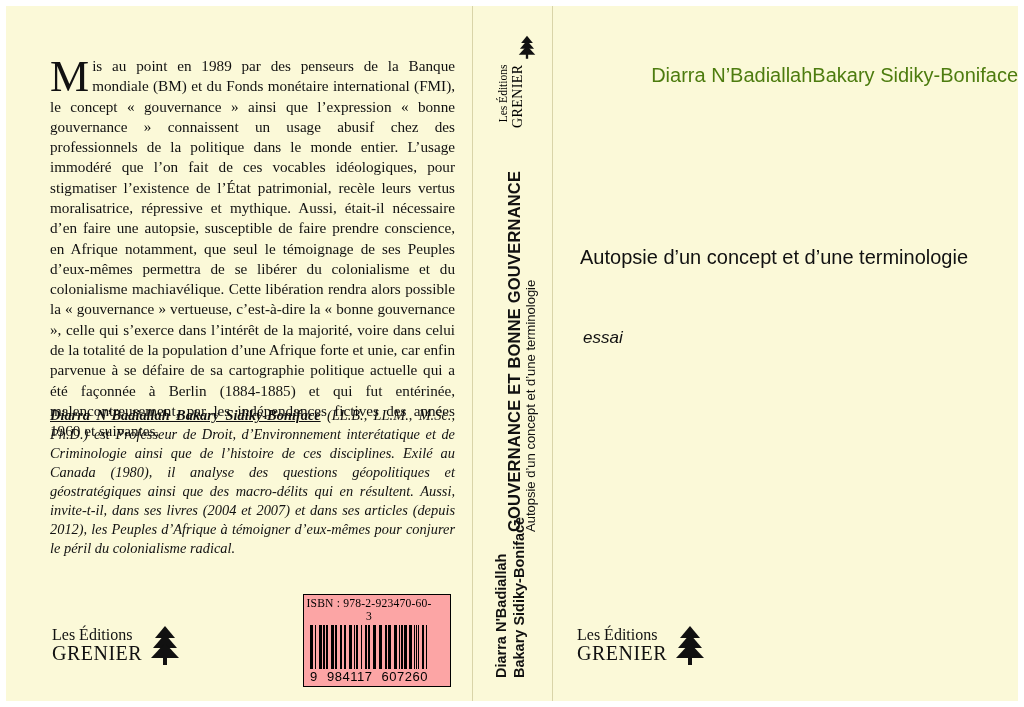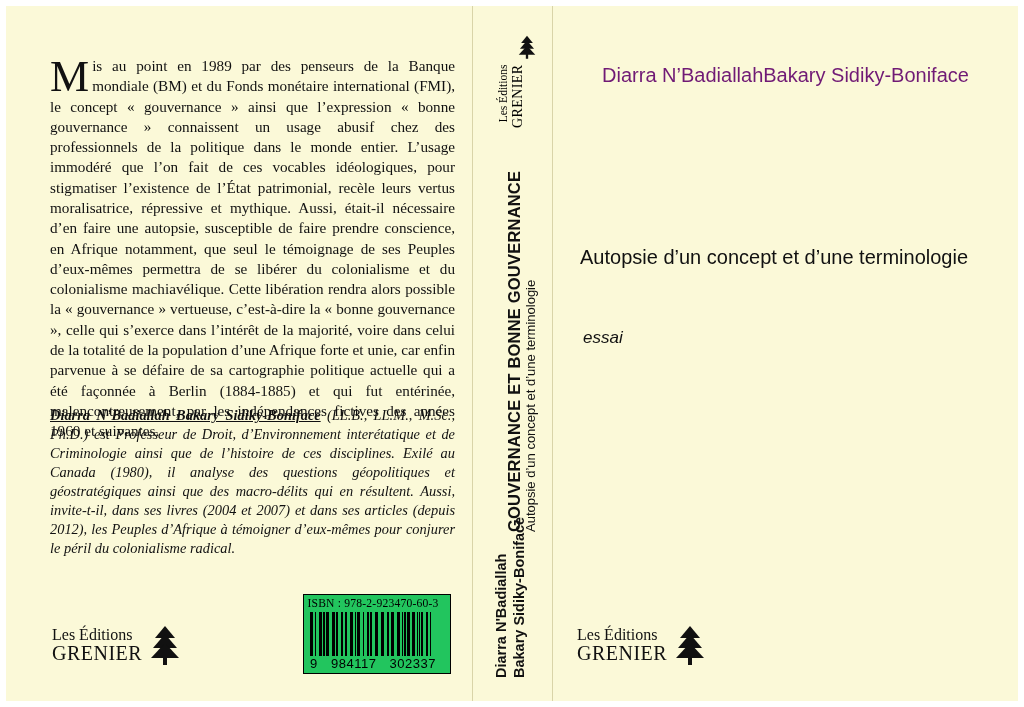--- a/index.html
+++ b/index.html
@@ -83,24 +83,24 @@
     font-style: italic;
     text-decoration: underline;
   }
 
   
   #barcode-block {
     position: absolute;
     left: 297px;
     top: 588px;
     width: 148px;
-    background: #22c55e;
+    background: #fca5a5;
     border: 1px solid #000000;
     box-sizing: border-box;
-    padding: 2px 8px 2px 0;
+    padding: 2px 16px 2px 0;
   }
   #isbn-text {
     text-align: center;
     font-size: 11.6px;
     font-family: "Liberation Serif", serif;
     color: #000;
     letter-spacing: 0.2px;
     margin-bottom: 2px;
   }
   #barcode-bars {
@@ -205,24 +205,24 @@
     left: 553px;
     top: 6px;
     width: 465px;
     height: 695px;
   }
   #front-author {
     position: absolute;
     left: 0;
     right: 0;
     top: 58px;
-    text-align: center;
+    text-align: right;
     font-family: "Liberation Sans", sans-serif;
     font-size: 20px;
-    color: #701a75;
+    color: #4d7c0f;
   }
   #front-title {
     position: absolute;
     left: 27px;
     top: 148px;
     width: 420px;
     font-family: "Liberation Sans", sans-serif;
     font-weight: bold;
     font-size: 30.5px;
     line-height: 1.32;
@@ -327,21 +327,21 @@
           <i style="width: 2px; background: rgb(0, 0, 0);"></i>
           <i style="width: 3px; background: transparent;"></i>
           <i style="width: 2px; background: rgb(0, 0, 0);"></i>
           <i style="width: 2px; background: transparent;"></i>
           <i style="width: 1px; background: rgb(0, 0, 0);"></i>
           <i style="width: 1px; background: transparent;"></i>
         </div>
       <div id="barcode-digits">
         <span>9</span>
         <span>984117</span>
-        <span>302337</span>
+        <span>607260</span>
       </div>
     </div>
 
     <div class="publisher" id="publisher-back">
       <div class="pub-text">
         <div class="pub-line1">Les Éditions</div>
         <div class="pub-line2">GRENIER</div>
       </div>
       <svg class="tree-icon" width="34" height="42" viewBox="0 0 34 42">
         <g fill="#111111">

